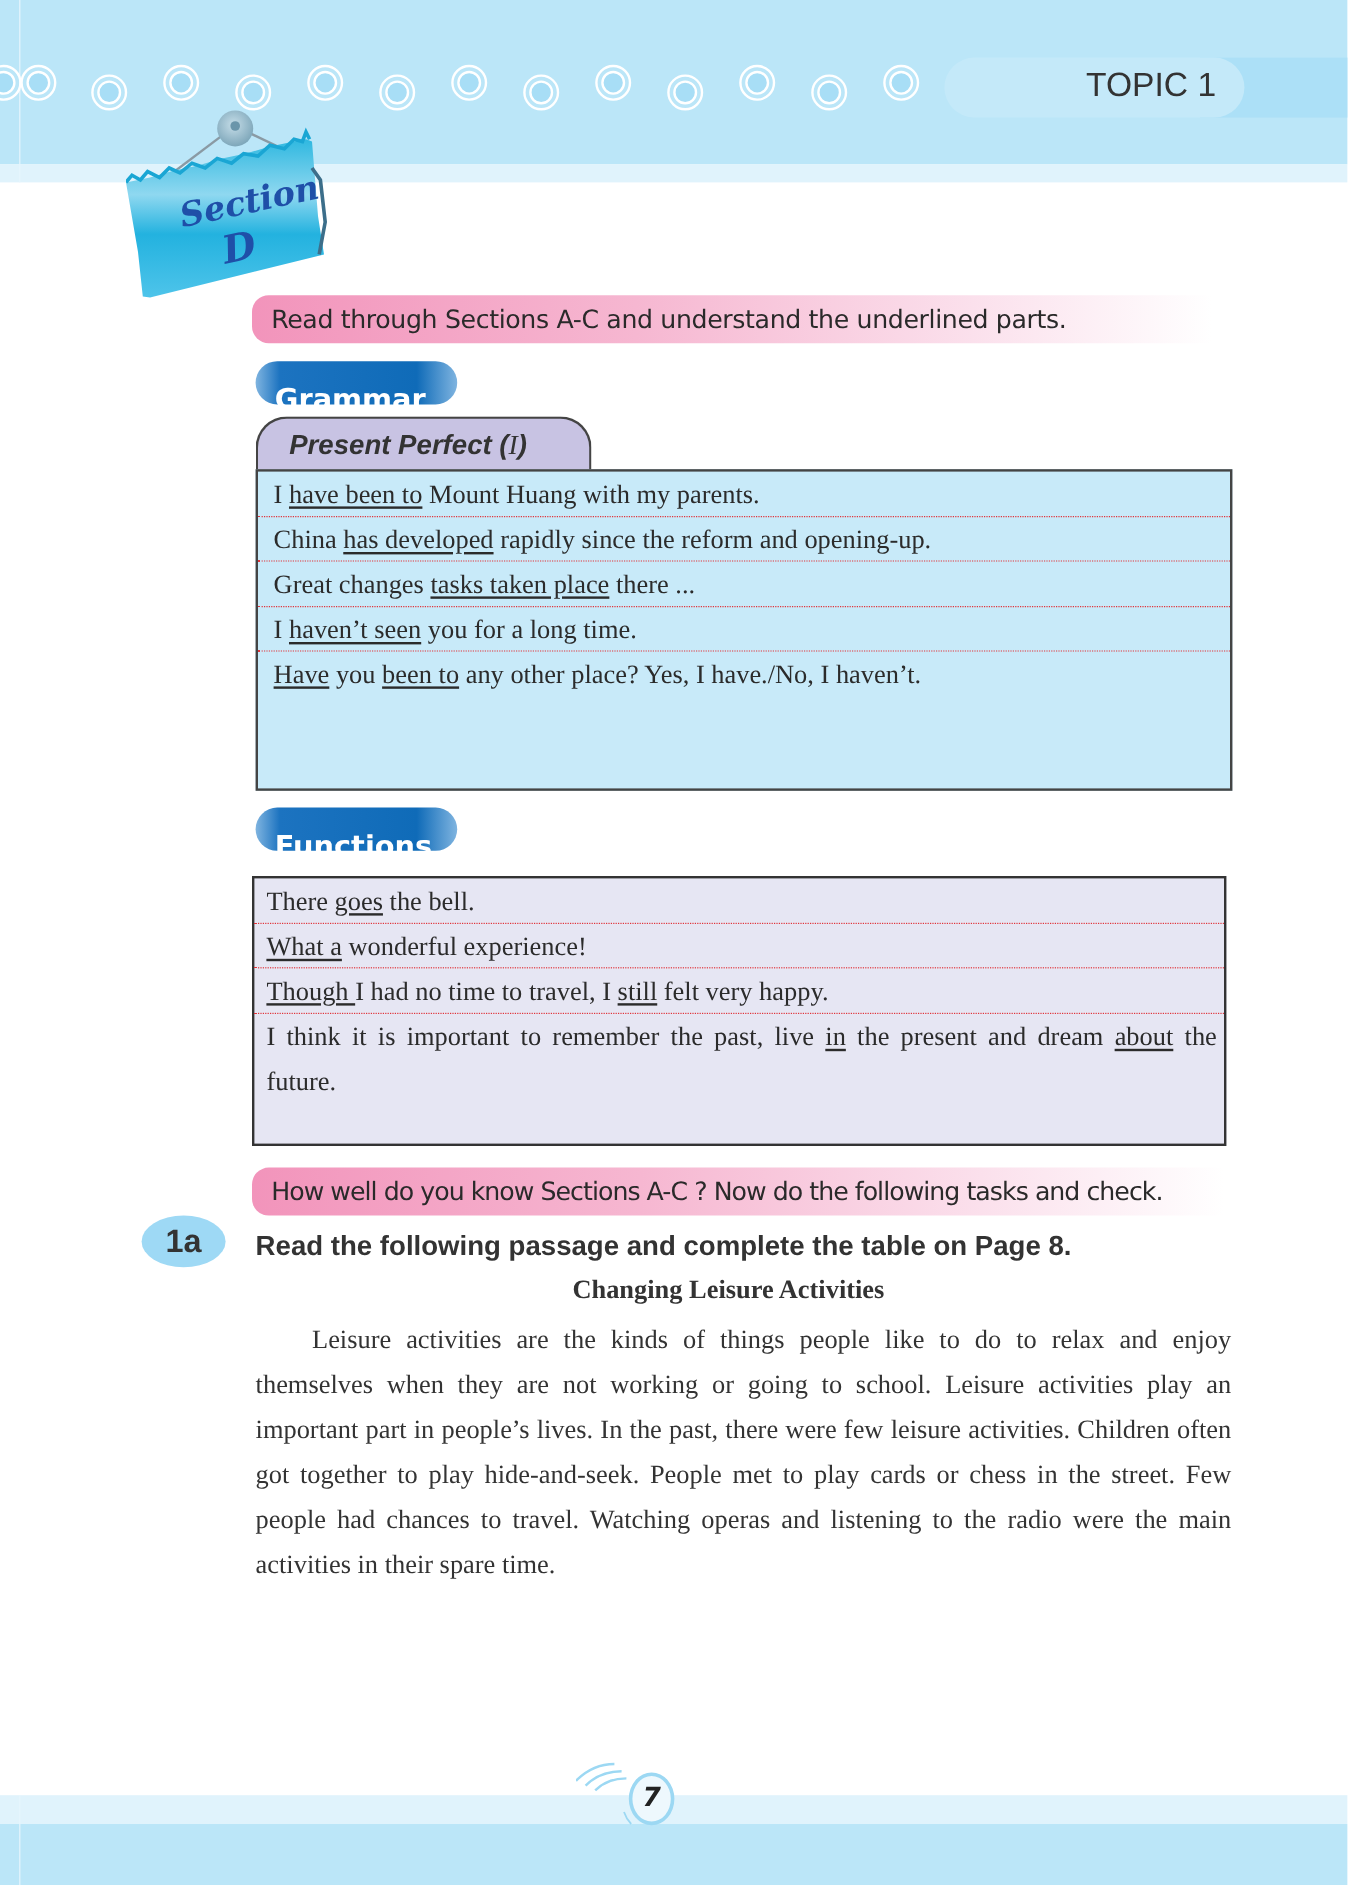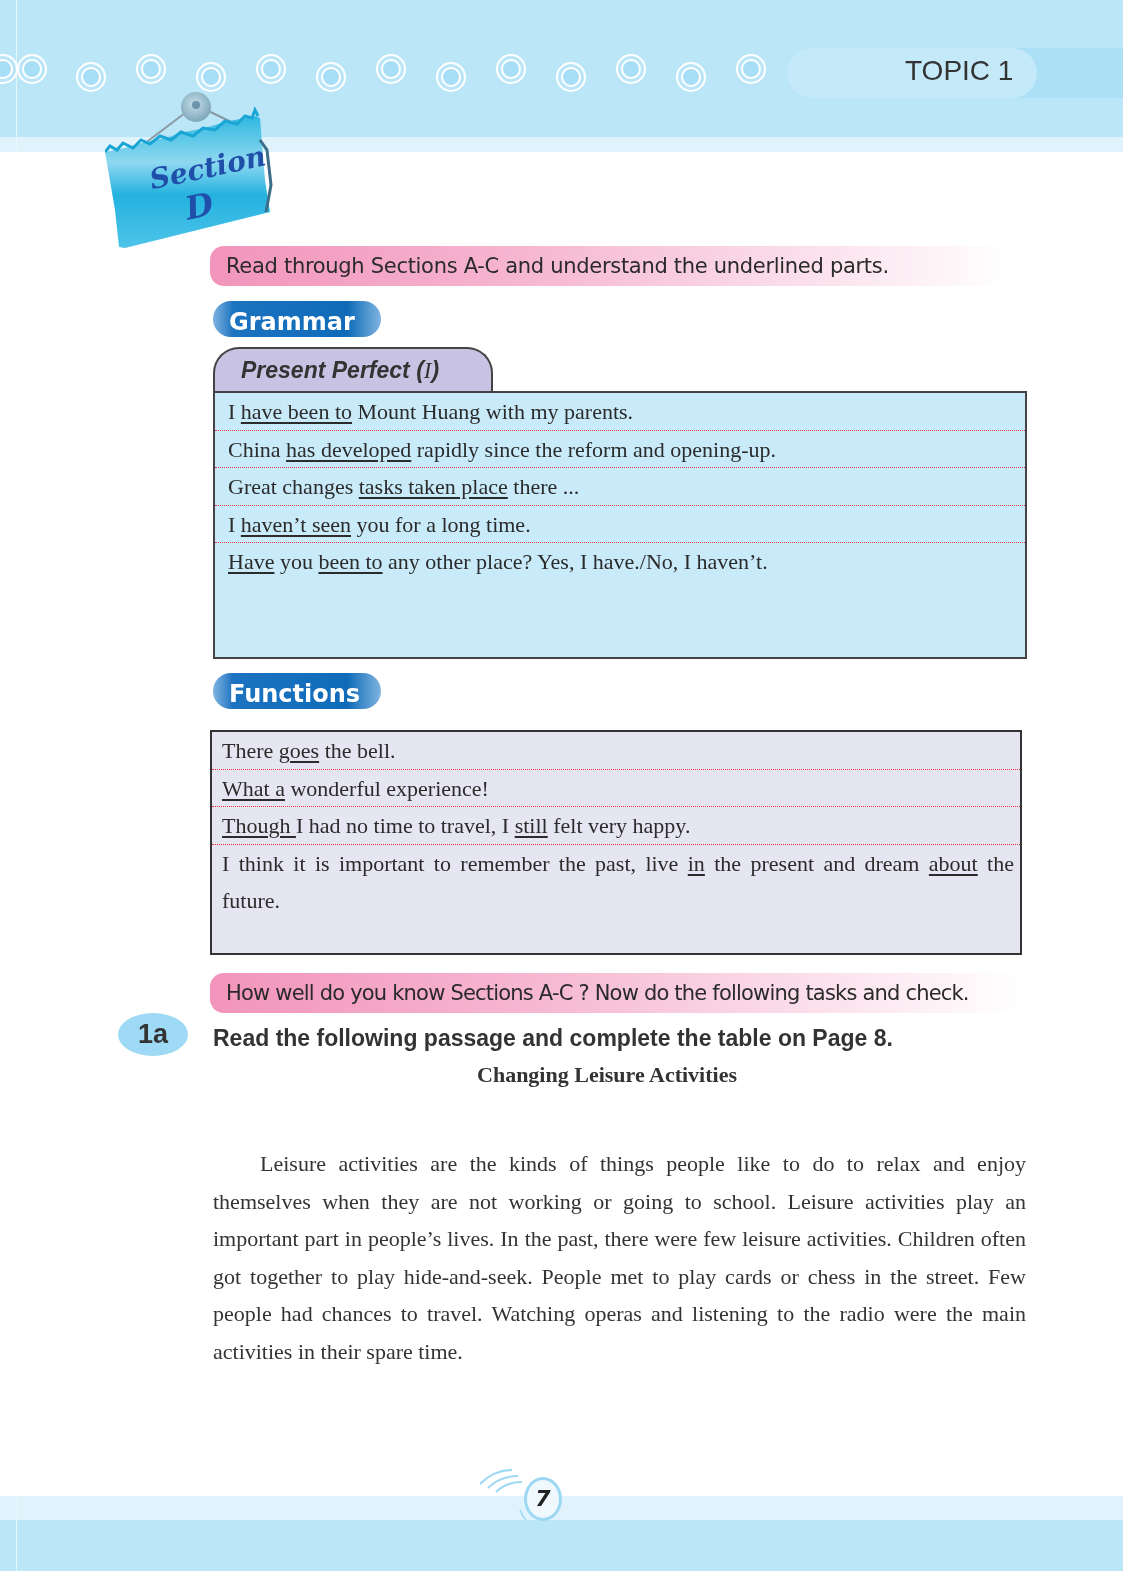--- a/index.html
+++ b/index.html
@@ -22,21 +22,21 @@
 
   
   .pink { position:absolute; left:210px; height:40px; border-radius:14px 0 0 14px;
           background:linear-gradient(to right, #f294bb 0%, #f6b7d1 40%, #fbe0ec 75%, #ffffff 100%);
           font-family:"DejaVu Sans", sans-serif; font-size:21px; color:#2a2a2a; line-height:40px; padding-left:16px; box-sizing:border-box; letter-spacing:-0.3px; }
 
   
   .blue-label { position:absolute; left:213px; height:36px; border-radius:18px;
                 background:linear-gradient(to right, #7fb4e0 0%, #1c73c0 12%, #0f6bb8 80%, #7fb4e0 100%);
                 color:#fff; font-family:"DejaVu Sans", sans-serif; font-weight:bold; font-size:24px; line-height:36px;
-                padding:3px 16px; box-sizing:border-box; }
+                padding:14px 16px; box-sizing:border-box; }
 
   
   .tab { position:absolute; left:213px; top:347px; width:280px; height:46px; background:#c8c3e3;
          border:2px solid #444; border-bottom:none; border-radius:26px 26px 0 0; box-sizing:border-box;font-style:italic; }
   .tab-text { position:absolute; left:26px; top:8px; font-family:"Liberation Sans", sans-serif; font-weight:bold; font-size:23px; color:#333; }
   .tab-text .roman { font-family:"Liberation Serif", serif; font-weight:normal; }
   .gbox { position:absolute; left:213px; top:391px; width:814px; height:268px; background:#c8eaf9;
           border:2px solid #444; box-sizing:border-box; }
   .fbox { position:absolute; left:210px; top:730px; width:812px; height:225px; background:#e6e6f3;
           border:2px solid #333; box-sizing:border-box; }
@@ -44,21 +44,21 @@
   .row:last-child { border-bottom:none; }
   .frow { height:37.5px; line-height:37px; font-size:22px; padding-left:10px; border-bottom:1px dotted #e0343a; box-sizing:border-box; white-space:nowrap; }
   .frow.tall { height:74px; white-space:normal; padding-right:6px; text-align:justify; border-bottom:none; }
   .u { text-decoration:underline; text-underline-offset:3px; }
 
   
   .badge { position:absolute; left:118px; top:1013px; width:70px; height:43px; border-radius:50%; background:#9ed9f5;
            font-family:"Liberation Sans", sans-serif; font-weight:bold; font-size:27px; color:#333; text-align:center; line-height:43px; }
   .task { position:absolute; left:213px; top:1025px; font-family:"Liberation Sans", sans-serif; font-weight:bold; font-size:23px; color:#333; }
   .ptitle { position:absolute; left:0; width:1214px; top:1062px; text-align:center; font-weight:bold; font-size:22px; color:#333; }
-  .passage { position:absolute; left:213px; top:1097px; width:813px; font-size:22px; line-height:37.5px; text-align:justify; color:#333;margin-top:48px; }
+  .passage { position:absolute; left:213px; top:1097px; width:813px; font-size:22px; line-height:37.5px; text-align:justify; color:#333; }
   .passage p { margin:0 0 0 0; text-indent:47px; }
 
   
   .ftr-light { position:absolute; left:0; top:1496px; width:1123px; height:24px; background:#e0f3fc; }
   .ftr { position:absolute; left:0; top:1520px; width:1123px; height:51px; background:#bbe6f8; }
   .ftr-line { position:absolute; left:16px; top:1496px; width:1px; height:75px; background:#e6f6fd; }
   .pagenum-wrap { position:absolute; left:480px; top:1462px; width:120px; height:60px; }
   .pagenum { position:absolute; left:44px; top:15px; width:32px; height:38px; border-radius:50%;
              border:3px solid #9cd8f3; background:#eef8fd; text-align:center; line-height:38px;
              font-family:"DejaVu Sans", sans-serif; font-style:italic; font-weight:bold; font-size:22px; color:#222; }

